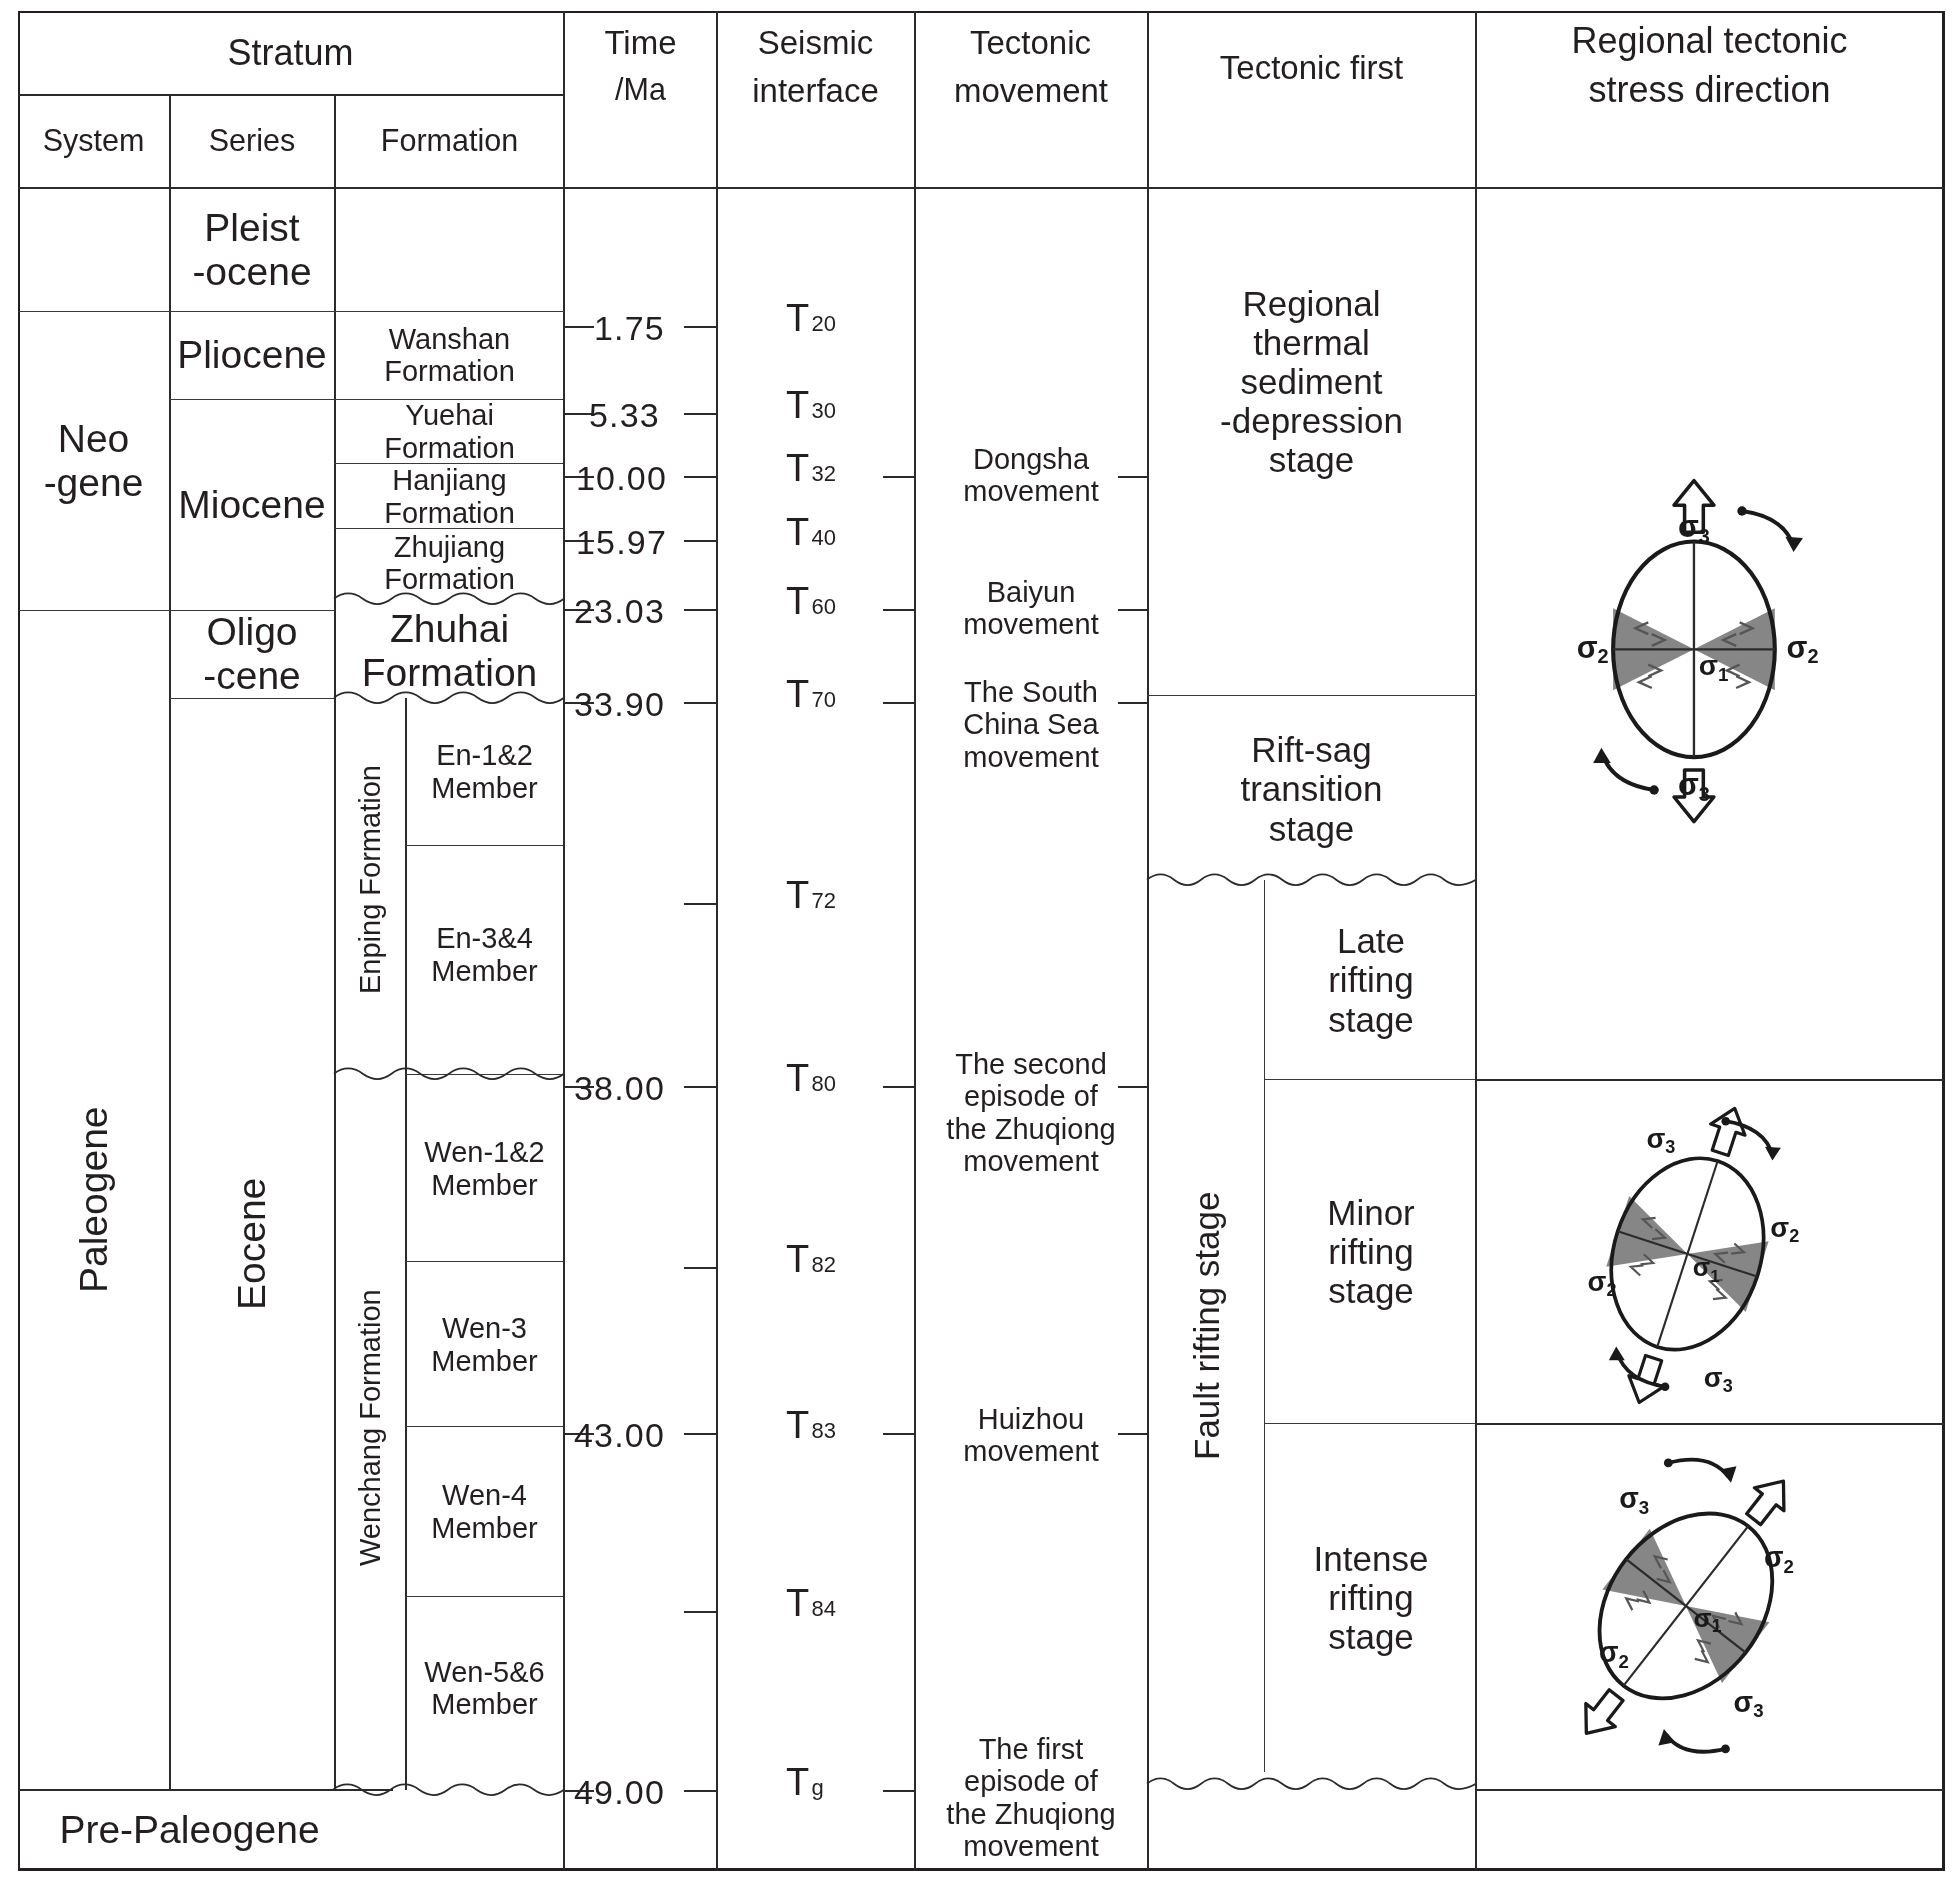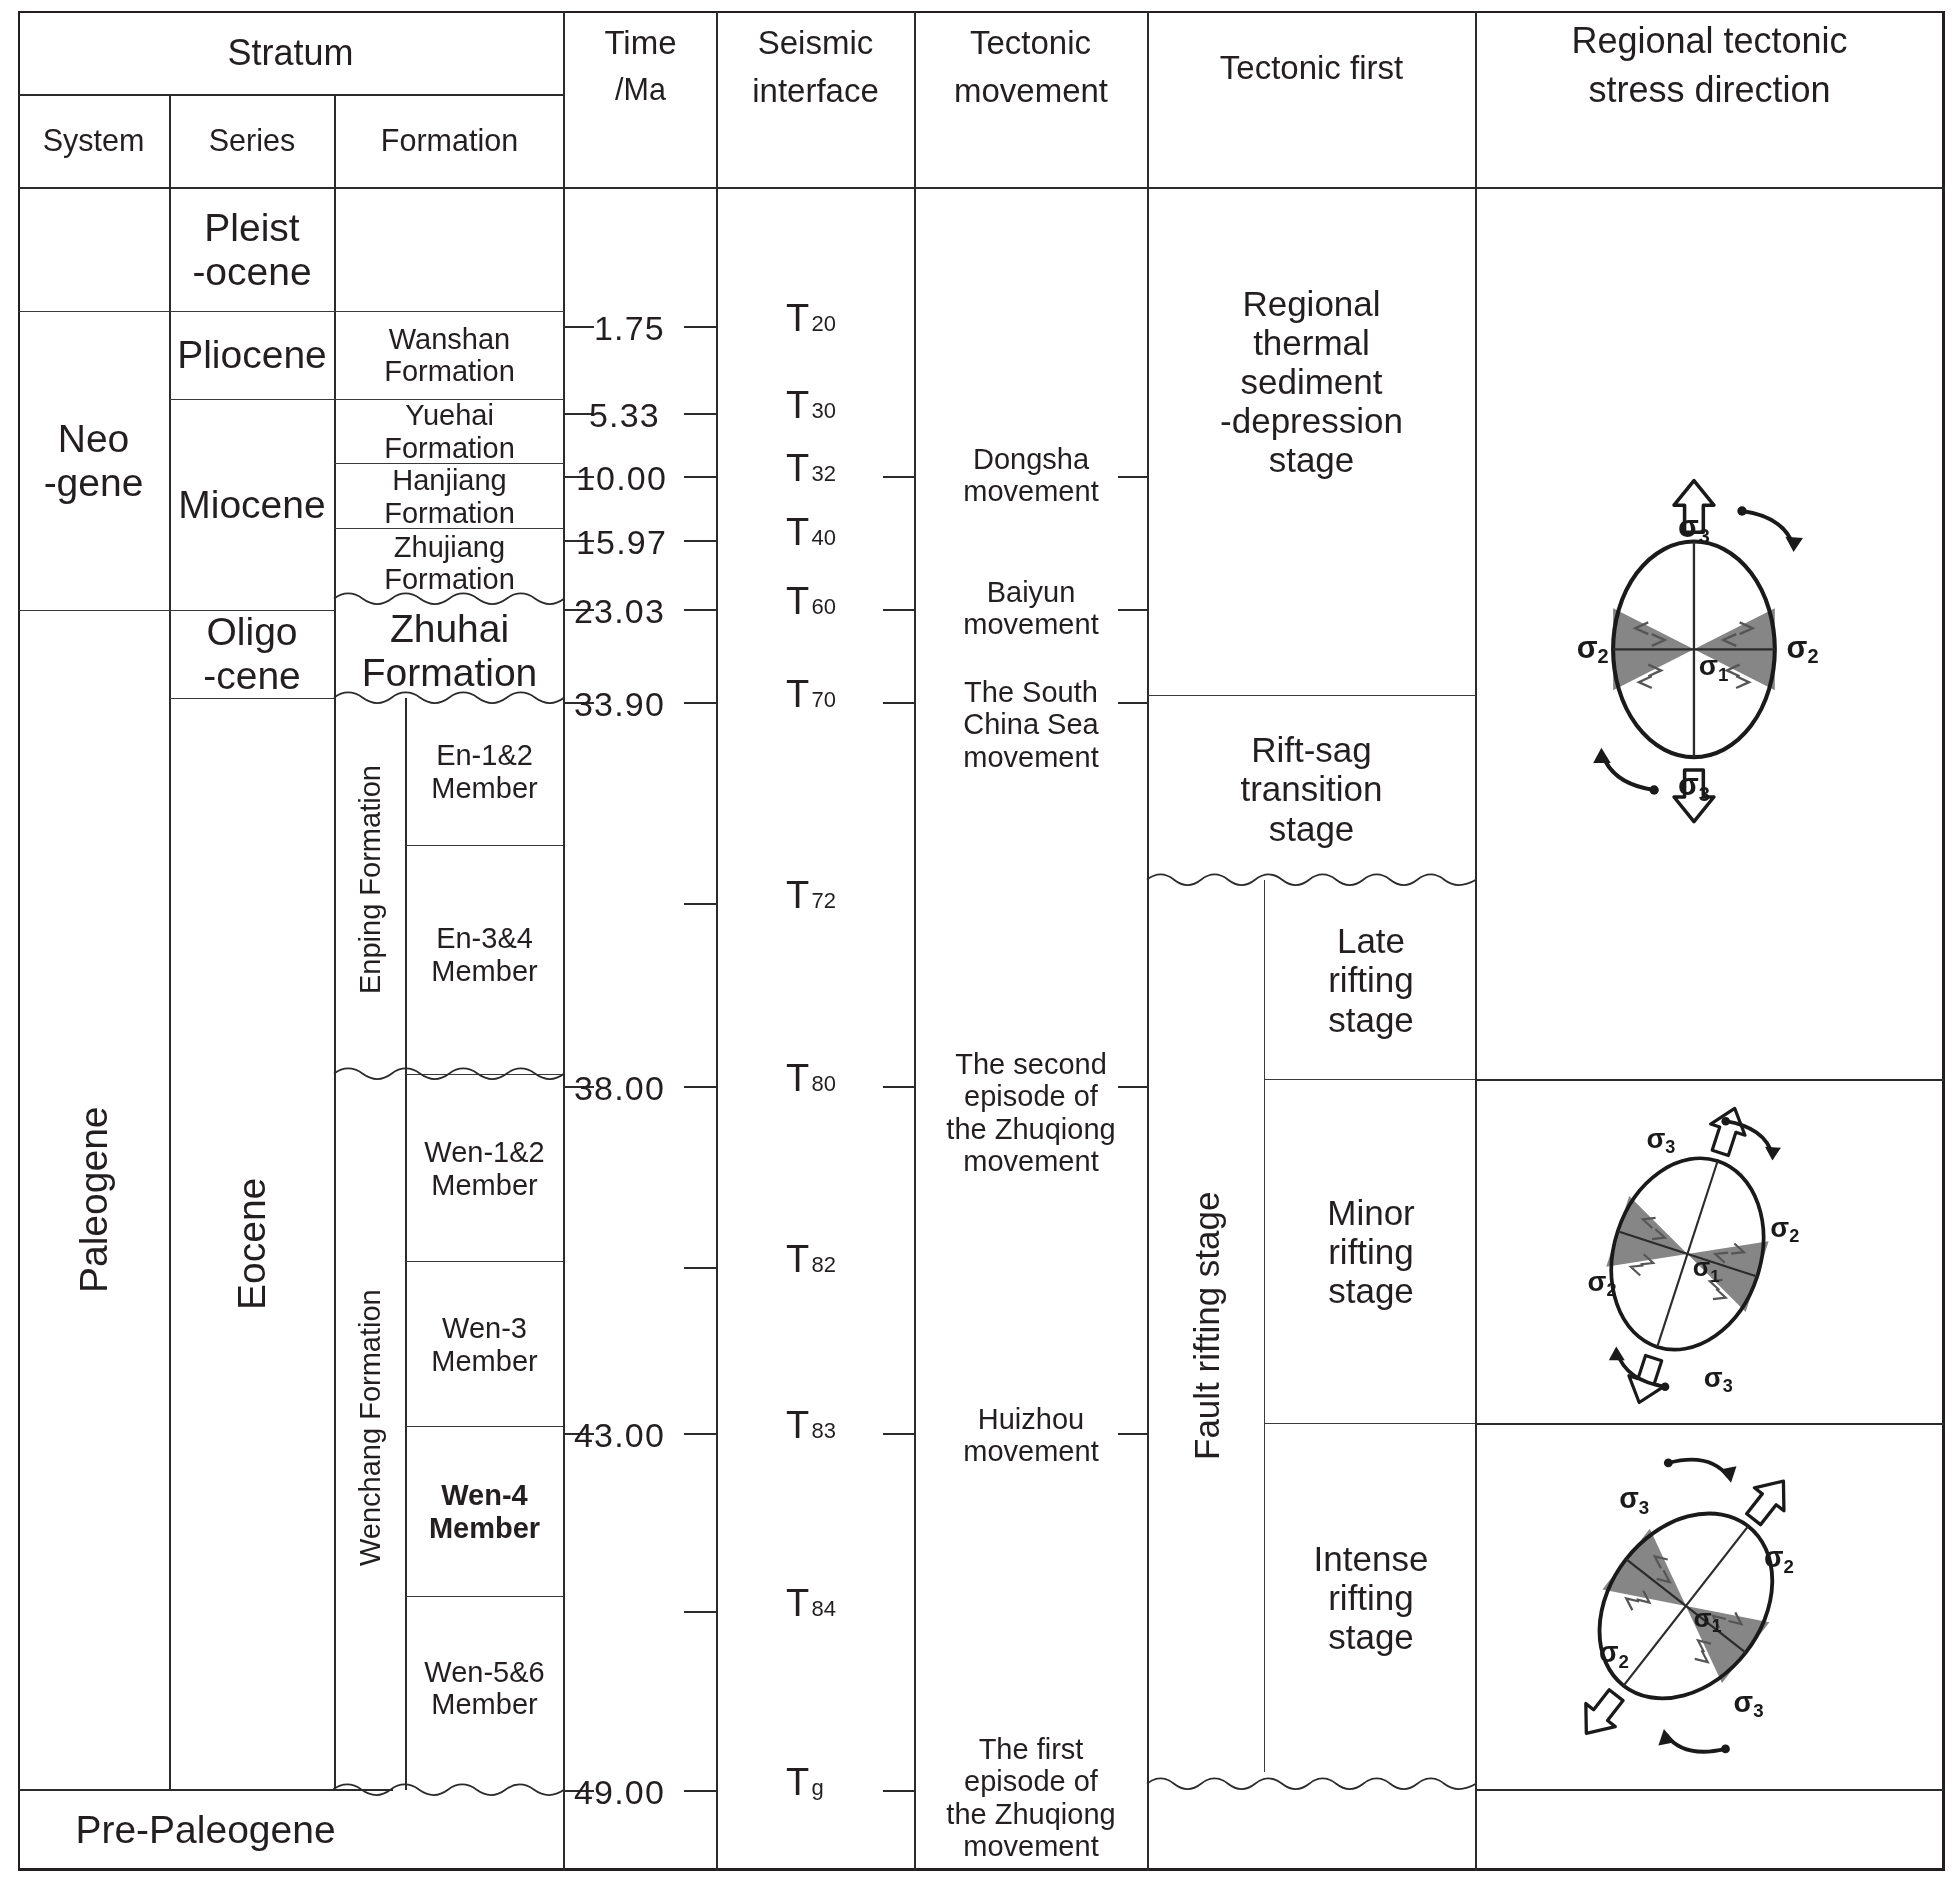--- a/index.html
+++ b/index.html
@@ -149,21 +149,21 @@
   <div class="cell fs-head2" style="left:915px; top:68px; width:232px; height:47px;">movement</div>
 
   <div class="cell fs-head2" style="left:1149px; top:36px; width:325px; height:65px;">Tectonic first</div>
 
   <div class="cell fs-head" style="left:1478px; top:66px; width:463px; height:49px;">stress direction</div>
   <div class="cell fs-head" style="left:1478px; top:16.4px; width:463px; height:49px;">Regional tectonic</div>
 
   <div class="cell fs-big" style="left:19px; top:313px; width:149px; height:296px; white-space:pre-line;">Neo
 -gene</div>
   <div class="cell vert fs-big" style="left:19px; top:612px; width:149px; height:1176px;">Paleogene</div>
-  <div class="cell fs-big" style="left:19px; top:1792px; width:373px; height:75px;">Pre-Paleogene</div>
+  <div class="cell fs-big" style="left:3px; top:1792px; width:373px; height:75px;">Pre-Paleogene</div>
 
   <div class="cell fs-big" style="left:171px; top:189px; width:162px; height:121px; white-space:pre-line;">Pleist
 -ocene</div>
   <div class="cell fs-big" style="left:171px; top:313px; width:162px; height:84px;">Pliocene</div>
   <div class="cell fs-big" style="left:171px; top:401px; width:162px; height:208px;">Miocene</div>
   <div class="cell fs-big" style="left:171px; top:612px; width:162px; height:84px; white-space:pre-line;">Oligo
 -cene</div>
   <div class="cell vert fs-big" style="left:171px; top:700px; width:162px; height:1088px;">Eocene</div>
 
   <div class="cell fs-med" style="left:337px; top:313px; width:225px; height:84px; white-space:pre-line;">Wanshan
@@ -180,21 +180,21 @@
   <div class="cell vert fs-med" style="left:337px; top:1077px; width:67px; height:702px;">Wenchang  Formation</div>
 
   <div class="cell fs-med" style="left:407px; top:700px; width:155px; height:143px; white-space:pre-line;">En-1&amp;2
 Member</div>
   <div class="cell fs-med" style="left:407px; top:847px; width:155px; height:215px; white-space:pre-line;">En-3&amp;4
 Member</div>
   <div class="cell fs-med" style="left:407px; top:1077px; width:155px; height:183px; white-space:pre-line;">Wen-1&amp;2
 Member</div>
   <div class="cell fs-med" style="left:407px; top:1264px; width:155px; height:161px; white-space:pre-line;">Wen-3
 Member</div>
-  <div class="cell fs-med" style="left:407px; top:1428px; width:155px; height:167px; white-space:pre-line;font-weight:bold;">Wen-4
+  <div class="cell fs-med" style="left:407px; top:1428px; width:155px; height:167px; white-space:pre-line;">Wen-4
 Member</div>
   <div class="cell fs-med" style="left:407px; top:1598px; width:155px; height:180px; white-space:pre-line;">Wen-5&amp;6
 Member</div>
 
   <div class="tick" style="left:563px; top:326px; width:30.5px;"></div>
   <div class="tick" style="left:684px; top:326px; width:32px;"></div>
   <div class="timeval" style="left:594px; top:309px;text-align:center;">1.75</div>
 
   <div class="tick" style="left:563px; top:413px; width:30.5px;"></div>
   <div class="tick" style="left:684px; top:413px; width:32px;"></div>

